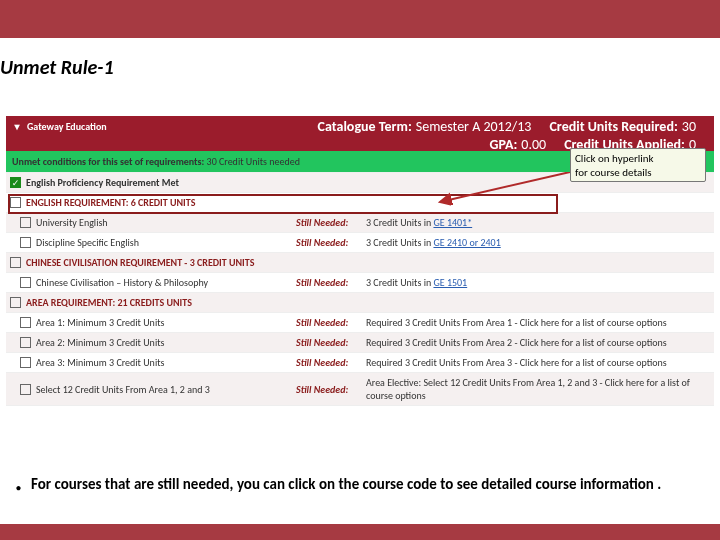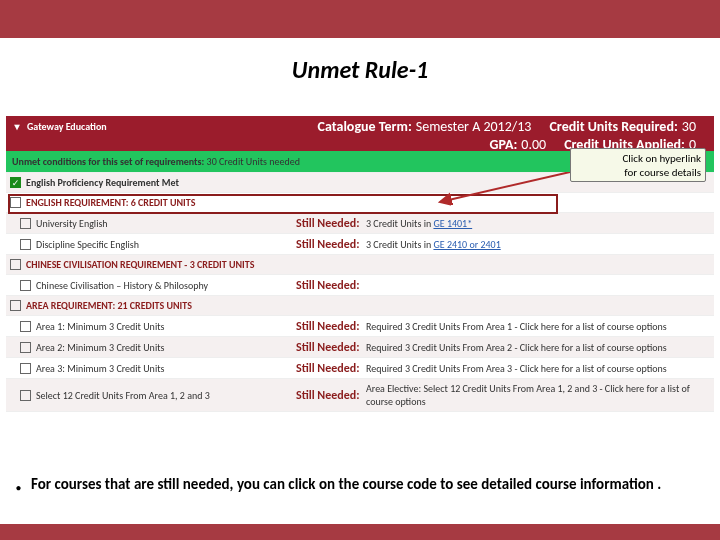--- a/index.html
+++ b/index.html
@@ -15,22 +15,21 @@
     position: absolute;
     left: 0; top: 0;
     width: 720px;
     height: 38px;
     background: #a63a42;
   }
   .title {
     position: absolute;
     left: 0; top: 55px;
     width: 720px;
-    text-align: center;
-    font-size: 24px;
+    font-size: 20px;
     font-weight: 700;
     font-style: italic;
     color: #000;
   }
   
   .panel {
     position: absolute;
     left: 6px; top: 116px;
     width: 708px;
     font-size: 10px;
@@ -94,21 +93,22 @@
     flex: 0 0 260px;
   }
   .plain-label {
     color: #333;
     font-weight: 700;
   }
   .still {
     color: #8a1c1c;
     font-weight: 700;
     flex: 0 0 70px;
-    font-size: 12px;
+    font-size: 10px;
+    font-style: italic;
   }
   .need {
     color: #333;
     font-size: 10px;
     flex: 1;
   }
   .need a {
     color: #2a5db0;
     text-decoration: underline;
     cursor: pointer;
@@ -117,21 +117,21 @@
   .callout {
     position: absolute;
     right: 14px;
     top: 148px;
     width: 136px;
     height: 34px;
     background: #f6f9e8;
     border: 1px solid #777;
     border-radius: 2px;
     font-size: 11px;
-    text-align: right;
+    text-align: left;
     padding: 3px 4px;
     line-height: 1.25;
     z-index: 20;
   }
   .arrow {
     position: absolute;
     z-index: 19;
     stroke: #b02a2a;
     fill: #b02a2a;
   }
@@ -239,20 +239,23 @@
 
   <div class="row alt">
     <span class="ck"></span>
     <span class="label">CHINESE CIVILISATION REQUIREMENT - 3 CREDIT UNITS</span>
   </div>
 
   <div class="row sub">
     <span class="ck"></span>
     <span class="label" style="color:#333;font-weight:400;">Chinese Civilisation – History &amp; Philosophy</span>
     <span class="still">Still Needed:</span>
+    <span class="need">
+      <span>3 Credit Units in </span><a>GE 1501</a>
+    </span>
   </div>
 
   <div class="row alt">
     <span class="ck"></span>
     <span class="label">AREA REQUIREMENT: 21 CREDITS UNITS</span>
   </div>
 
   <div class="row sub">
     <span class="ck"></span>
     <span class="label" style="color:#333;font-weight:400;">Area 1: Minimum 3 Credit Units</span>

